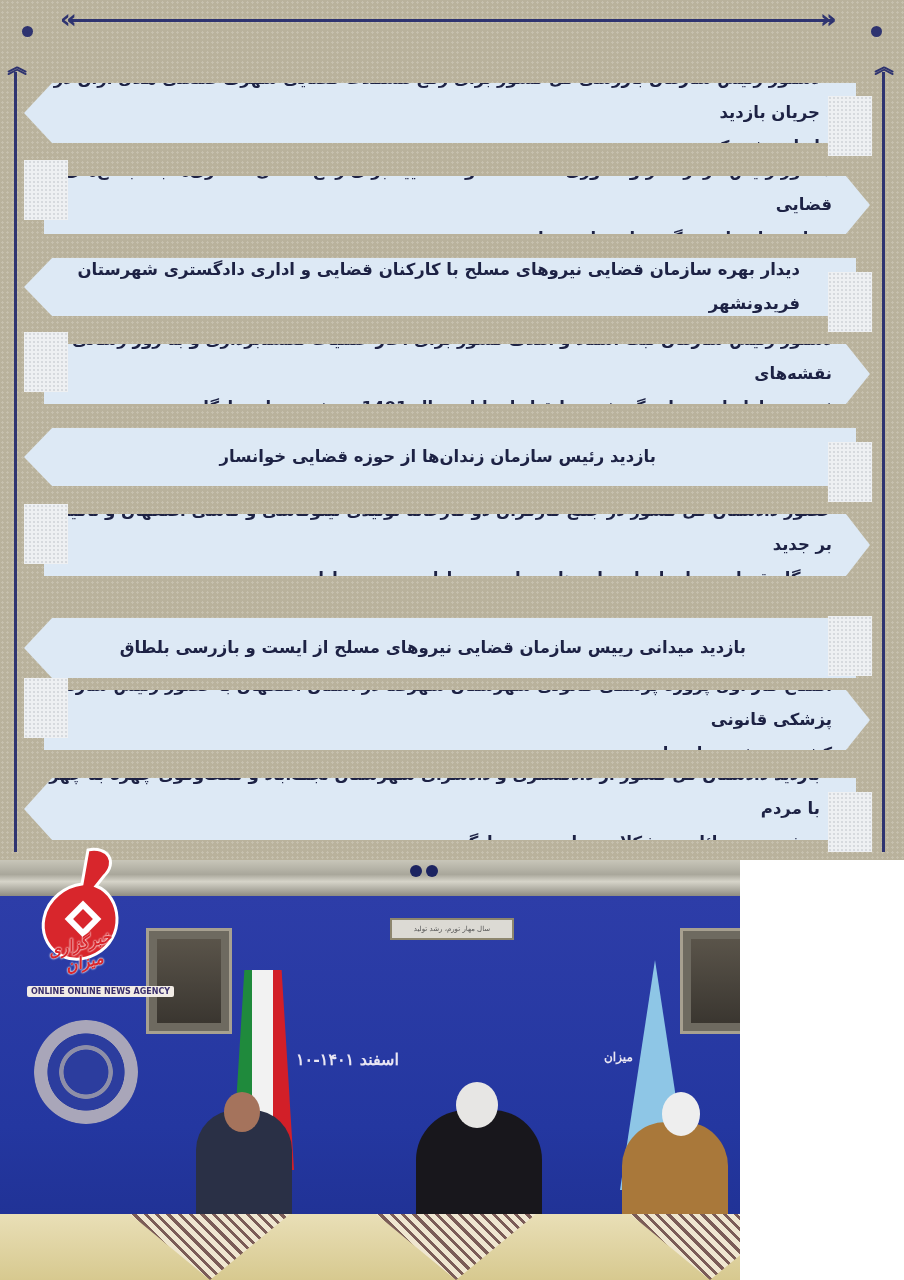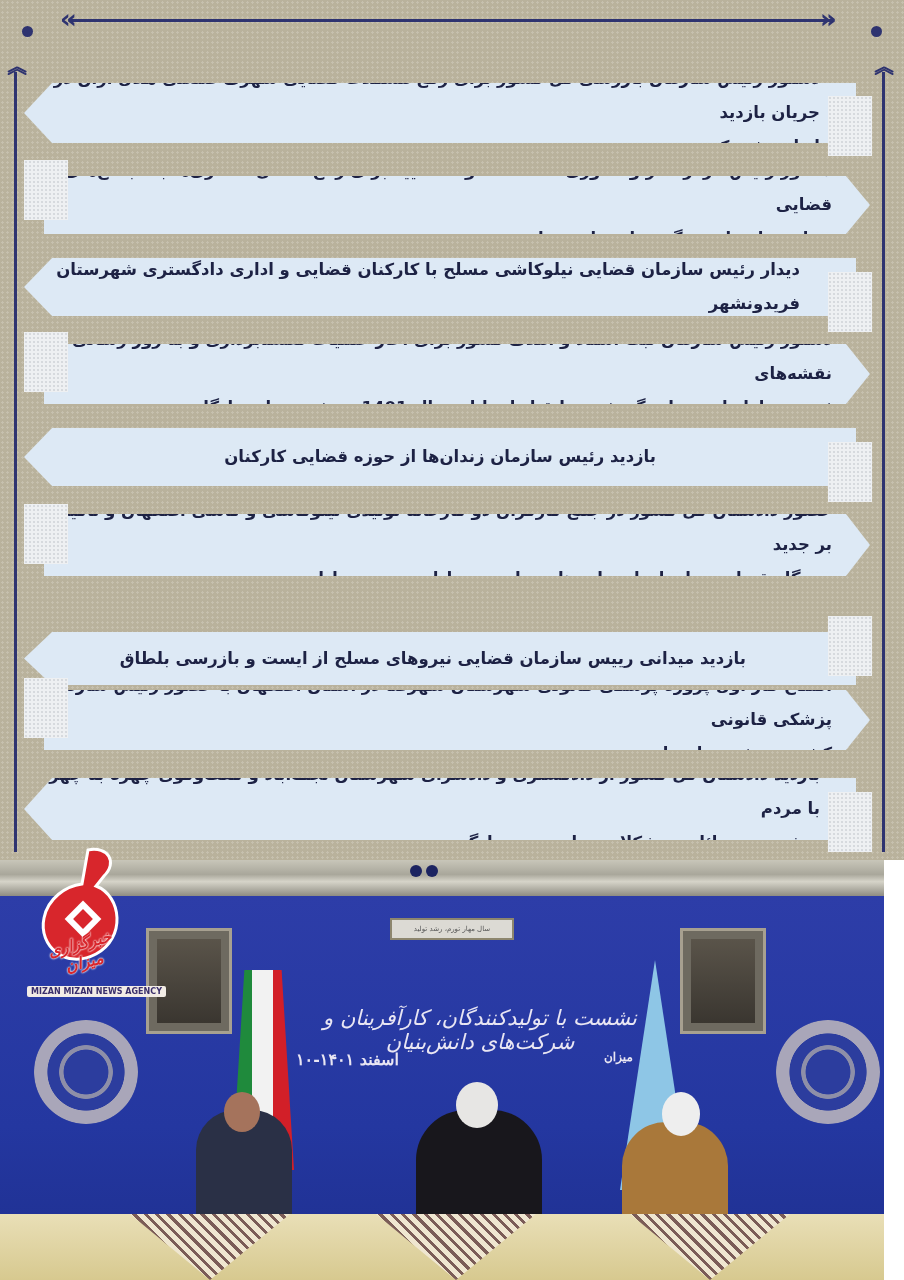--- a/index.html
+++ b/index.html
@@ -14,21 +14,21 @@
   .dot { position:absolute; width:11px; height:11px; border-radius:50%; background:#2e3370; }
   .vline { position:absolute; top:72px; width:3px; height:780px; background:#2e3370; }
   .upchev { position:absolute; top:58px; color:#2e3370; font-size:22px; line-height:16px; font-weight:bold; }
   .banner { position:absolute; background:#dde9f5; box-shadow:0 1px 2px rgba(0,0,0,0.15); direction:rtl;
     color:#1d2244; font-weight:bold; font-size:16.5px; line-height:34px; padding:0 0 0 0; }
   .banner.left-pt { clip-path: polygon(0 50%, 28px 0, 100% 0, 100% 100%, 28px 100%); }
   .banner.right-pt { clip-path: polygon(0 0, calc(100% - 24px) 0, 100% 50%, calc(100% - 24px) 100%, 0 100%); }
   .banner .txt { position:absolute; top:50%; transform:translateY(-50%); }
   .tab { position:absolute; background:#eef0f2;
     background-image: radial-gradient(rgba(190,195,200,0.5) 1px, transparent 1.2px); background-size:4px 4px; }
-  .photo { position:absolute; left:0; top:860px; width:884px; height:420px; background:#2f3fa0; overflow:hidden; }
+  .photo { position:absolute; left:0; top:860px; width:740px; height:420px; background:#2f3fa0; overflow:hidden; }
   .rail { position:absolute; left:0; top:0; width:904px; height:36px;
     background:linear-gradient(#c8c6b9, #a9a79b 40%, #d6d4c9 60%, #8e8c82); }
   .wall { position:absolute; left:0; top:36px; width:904px; height:384px;
     background:linear-gradient(#2d3da8, #2437a0 60%, #1e2f8f); }
   .frame { position:absolute; background:#6e6a60; border:3px solid #a7a090; }
   .frame .pic { position:absolute; left:8px; top:8px; right:8px; bottom:8px; background:linear-gradient(#5a544a,#3a3630); }
   .rosette { position:absolute; width:104px; height:104px; border-radius:50%;
     background:radial-gradient(circle, #2c3d9e 0 30%, #8e8fa8 31% 36%, #2c3d9e 37% 52%, #a9a6b9 53% 70%, transparent 72%); }
   .table { position:absolute; left:0; top:354px; width:904px; height:66px;
     background:linear-gradient(#e9dfb7, #d7c98f); }
@@ -67,49 +67,49 @@
   <div class="banner right-pt" style="left:44px;top:176px;width:826px;height:58px;">
     <div class="txt" style="right:38px;width:790px;">
       <div>دستور رئیس مرکز آمار و فناوری اطلاعات قوه قضاییه برای رفع مشکل کلانتری‌ها با مجتمع‌های قضایی</div>
       <div>در اصفهان با بهره‌گیری از فناوری‌های نوین</div>
     </div>
   </div>
   <div class="tab" style="left:24px;top:160px;width:44px;height:60px;"></div>
 
   <div class="banner left-pt" style="left:24px;top:258px;width:832px;height:58px;">
     <div class="txt" style="right:56px;width:770px;">
-      <div>دیدار رئیس سازمان قضایی نیلوکاشی مسلح با کارکنان قضایی و اداری دادگستری شهرستان فریدونشهر</div>
+      <div>دیدار بهره سازمان قضایی نیروهای مسلح با کارکنان قضایی و اداری دادگستری شهرستان فریدونشهر</div>
     </div>
   </div>
   <div class="tab" style="left:828px;top:272px;width:44px;height:60px;"></div>
 
   <div class="banner right-pt" style="left:44px;top:344px;width:826px;height:60px;">
     <div class="txt" style="right:38px;width:790px;">
       <div>دستور رئیس سازمان ثبت اسناد و املاک کشور برای آغاز عملیات نقشه‌برداری و به روز رسانی نقشه‌های</div>
       <div>ثبتی و راه‌اندازی نمایندگی ثبتی تا قبل از پایان سال 1401 در شهرستان چادگان</div>
     </div>
   </div>
   <div class="tab" style="left:24px;top:332px;width:44px;height:60px;"></div>
 
   <div class="banner left-pt" style="left:24px;top:428px;width:832px;height:58px;">
     <div class="txt" style="right:200px;width:600px;">
-      <div>بازدید رئیس سازمان زندان‌ها از حوزه قضایی کارکنان</div>
+      <div>بازدید رئیس سازمان زندان‌ها از حوزه قضایی خوانسار</div>
     </div>
   </div>
   <div class="tab" style="left:828px;top:442px;width:44px;height:60px;"></div>
 
   <div class="banner right-pt" style="left:44px;top:514px;width:826px;height:62px;">
     <div class="txt" style="right:38px;width:790px;">
       <div>حضور دادستان کل کشور در جمع کارگران دو کارخانه تولیدی نیلوکاشی و کاشی اصفهان و تاکید بر جدید</div>
       <div>دستگاه قضایی برای احیای واحدهای تولیدی تعطیل و نیمه تعطیل</div>
     </div>
   </div>
   <div class="tab" style="left:24px;top:504px;width:44px;height:60px;"></div>
 
-  <div class="banner left-pt" style="left:24px;top:632px;width:832px;height:53px;">
+  <div class="banner left-pt" style="left:24px;top:618px;width:832px;height:60px;">
     <div class="txt" style="right:110px;width:700px;">
       <div>بازدید میدانی رییس سازمان قضایی نیروهای مسلح از ایست و بازرسی بلطاق</div>
     </div>
   </div>
   <div class="tab" style="left:828px;top:616px;width:44px;height:60px;"></div>
 
   <div class="banner right-pt" style="left:44px;top:690px;width:826px;height:60px;">
     <div class="txt" style="right:38px;width:800px;">
       <div>افتتاح فاز اول پروژه پزشکی قانونی شهرستان شهرضا در استان اصفهان با حضور رئیس سازمان پزشکی قانونی</div>
       <div>کشور در شهرضا و نایین</div>
@@ -142,21 +142,20 @@
   <div class="rosette" style="left:34px;top:160px;"></div>
   <div class="rosette" style="left:776px;top:160px;"></div>
 
   <div style="position:absolute;left:232px;top:110px;width:62px;height:200px;
        background:linear-gradient(90deg,#1f8a3c 0 33%, #f2f2f2 33% 66%, #d21f28 66%);
        clip-path:polygon(20% 0, 80% 0, 100% 100%, 0 100%);"></div>
 
   <div style="position:absolute;left:620px;top:100px;width:70px;height:230px;background:#8ec6e6;
        clip-path:polygon(50% 0, 100% 100%, 0 100%);"></div>
 
-  <div class="sign-title" style="left:290px;top:146px;width:380px;font-size:21px;text-align:center;font-style:italic;">نشست با تولیدکنندگان، کارآفرینان و شرکت‌های دانش‌بنیان</div>
   <div class="sign-title" style="left:296px;top:190px;font-size:16px;font-weight:bold;">اسفند ۱۴۰۱-۱۰</div>
   <div class="sign-title" style="left:604px;top:190px;font-size:12px;font-weight:bold;">میزان</div>
 
   <div style="position:absolute;left:196px;top:250px;width:96px;height:106px;background:#2a3046;border-radius:40px 40px 0 0;"></div>
   <div style="position:absolute;left:224px;top:232px;width:36px;height:40px;background:#a5735c;border-radius:50%;"></div>
   <div style="position:absolute;left:416px;top:250px;width:126px;height:106px;background:#18171c;border-radius:50px 50px 0 0;"></div>
   <div style="position:absolute;left:456px;top:222px;width:42px;height:46px;background:#e7e6e4;border-radius:50%;"></div>
   <div style="position:absolute;left:622px;top:262px;width:106px;height:94px;background:#a9783a;border-radius:44px 44px 0 0;"></div>
   <div style="position:absolute;left:662px;top:232px;width:38px;height:44px;background:#eeeeee;border-radius:50%;"></div>
 
@@ -168,13 +167,13 @@
 
 <div class="pager-dot" style="left:410px;"></div>
 <div class="pager-dot" style="left:426px;"></div>
 
 <svg class="logo" viewBox="0 0 110 160">
   <path d="M62 8 C82 4 92 20 78 34 L70 44 C96 54 100 96 70 112 C40 128 12 104 18 76 C22 56 40 44 56 42 Z" fill="#d8262c" stroke="#ffffff" stroke-width="3"></path>
   <rect x="44" y="64" width="26" height="26" transform="rotate(45 57 77)" fill="#ffffff"></rect>
   <rect x="50" y="70" width="14" height="14" transform="rotate(45 57 77)" fill="#d8262c"></rect>
 </svg>
 <div style="position:absolute;left:34px;top:934px;width:96px;color:#d8262c;font-size:16px;font-style:italic;font-weight:bold;direction:rtl;text-align:center;text-shadow:0 0 2px #fff,0 0 2px #fff;font-family:'DejaVu Serif',serif;transform:rotate(-14deg);">خبرگزاری میزان</div>
-<div class="agency-tag">MIZAN MIZAN NEWS AGENCY</div>
+<div class="agency-tag">ONLINE ONLINE NEWS AGENCY</div>
 
 </body></html>

